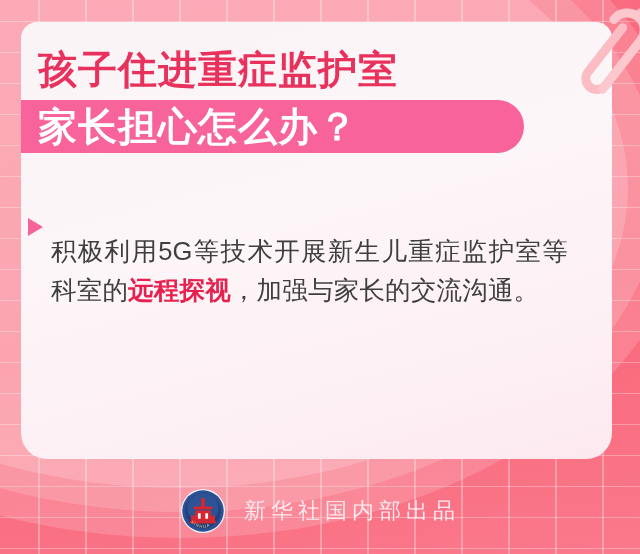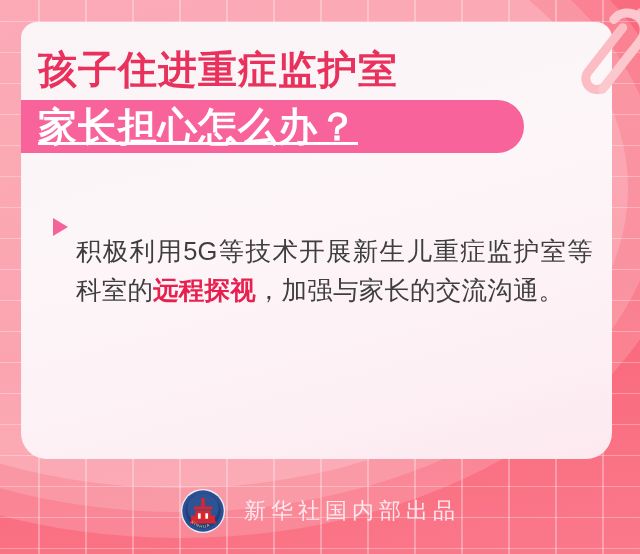--- a/index.html
+++ b/index.html
@@ -111,27 +111,26 @@
     align-items: center;
   }
   .hl-line2 {
     font-size: 39px;
     font-weight: bold;
     color: #ffffff;
     letter-spacing: 1px;
     margin-left: 38px;
     line-height: 53px;
     white-space: nowrap;
-    text-decoration: underline;
   }
 
   
   .body-wrap {
     position: absolute;
-    left: 32px;
+    left: 7px;
     top: 184px;
     width: 540px;
     display: flex;
     align-items: flex-start;
   }
   .bullet {
     flex: 0 0 auto;
     width: 0;
     height: 0;
     border-left: 15px solid #f4649b;

